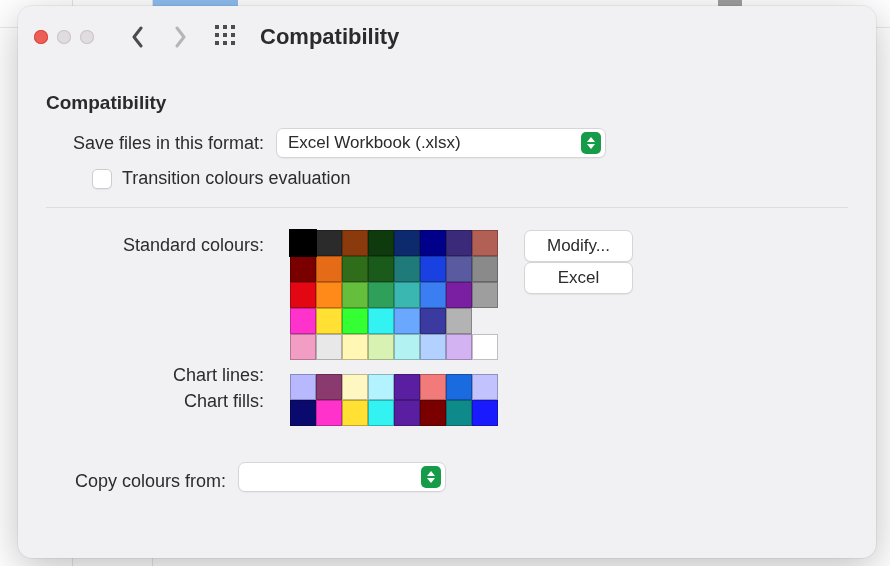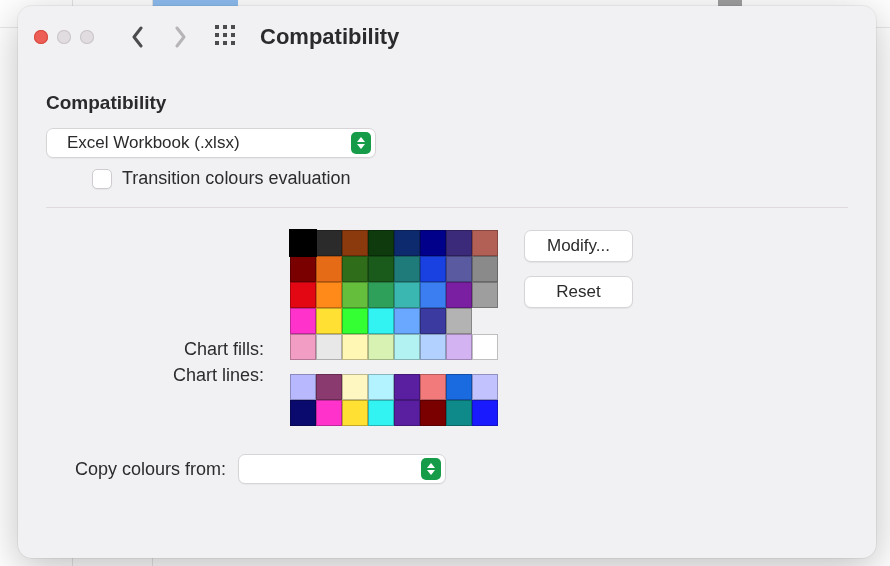--- a/index.html
+++ b/index.html
@@ -60,21 +60,21 @@
     font-size:17px; color:#333; width:100%;
   }
   .search-input::placeholder { color:#9a979c; }
   .content { padding:24px 28px 0 28px; }
   .section-title { font-size:19px; font-weight:700; color:#2a292b; margin-bottom:14px; }
   .row { display:flex; align-items:center; margin-bottom:10px; }
   .lbl-right { width:218px; text-align:right; font-size:18px; color:#2c2b2d; margin-right:12px; }
   .select {
     position:relative;
     display:flex; align-items:center;
-    height:30px; padding:0 36px 0 20px;
+    height:30px; padding:0 36px 0 11px;
     background:#fff; border:1px solid #d7d4d8;
     border-radius:7px;
     font-size:17px; color:#2b2a2c;
     min-width:330px;
     box-shadow:0 1px 1px rgba(0,0,0,0.04);
   }
   .select.small { min-width:208px; }
   .stepper {
     position:absolute; right:4px; top:50%; transform:translateY(-50%);
     width:20px; height:22px;
@@ -99,21 +99,21 @@
   }
   .chk-label { font-size:18px; color:#2c2b2d; }
   hr.sep { border:none; border-top:1px solid #dedade; margin:18px 0 22px 0; }
   .colors-area { display:flex; gap:26px; align-items:flex-start; }
   .labels-col { width:218px; text-align:right; font-size:18px; color:#2c2b2d; padding-top:2px; }
   .labels-col div { height:26px; line-height:26px; }
   .grid-col { }
   .swatch-grid { display:grid; grid-template-columns:repeat(8,26px); grid-auto-rows:26px; gap:0; }
   .swatch { width:26px; height:26px; border:1px solid rgba(0,0,0,0.25); }
   .swatch.selected { outline:2px solid #000; outline-offset:-1px; position:relative; z-index:2; }
-  .buttons-col { display:flex; flex-direction:column; gap:14px; padding-top:0; }
+  .buttons-col { display:flex; flex-direction:column; padding-top:0; }
   .btn {
     height:32px; padding:0 22px;
     background:#fff; border:1px solid #d7d4d8;
     border-radius:7px;
     font-size:17px; color:#2b2a2c;
     box-shadow:0 1px 1px rgba(0,0,0,0.06);
     display:inline-flex; align-items:center; justify-content:center;
     min-width:104px;
   }
   .stack-gap { height:14px; }
@@ -162,39 +162,41 @@
     </div>
     <div class="title">Compatibility</div>
     <div class="spacer"></div>
   </div>
 
   <div class="content">
 
     <div class="section-title">Compatibility</div>
 
     <div class="row">
+      <div class="lbl-right" style="width:218px">Save files in this format:</div>
       <div class="select">
         <span>Excel Workbook (.xlsx)</span>
         <div class="stepper"></div>
       </div>
     </div>
 
     <div class="row" style="margin-top:4px; margin-bottom:0;">
       <div class="checkbox"></div>
       <div class="chk-label">Transition colours evaluation</div>
     </div>
 
     <hr class="sep">
 
 
     <div class="colors-area">
       <div class="labels-col">
+        <div>Standard colours:</div>
         <div style="height:104px"></div>
+        <div>Chart lines:</div>
         <div>Chart fills:</div>
-        <div>Chart lines:</div>
       </div>
 
       <div class="grid-col">
         <div class="swatch-grid" id="grid-standard">
             <div class="swatch selected" style="background: rgb(0, 0, 0);"></div>
             <div class="swatch" style="background: rgb(43, 43, 43);"></div>
             <div class="swatch" style="background: rgb(139, 58, 14);"></div>
             <div class="swatch" style="background: rgb(14, 58, 14);"></div>
             <div class="swatch" style="background: rgb(14, 42, 110);"></div>
             <div class="swatch" style="background: rgb(0, 0, 139);"></div>
@@ -251,25 +253,25 @@
             <div class="swatch" style="background: rgb(51, 242, 242);"></div>
             <div class="swatch" style="background: rgb(90, 31, 160);"></div>
             <div class="swatch" style="background: rgb(122, 0, 0);"></div>
             <div class="swatch" style="background: rgb(15, 138, 138);"></div>
             <div class="swatch" style="background: rgb(26, 26, 255);"></div>
           </div>
       </div>
 
       <div class="buttons-col">
         <button class="btn">Modify...</button>
-        <button class="btn">Reset</button>
-      </div>
-    </div>
-
-    <div class="row" style="margin-top:28px;">
+        <button class="btn">Excel</button>
+      </div>
+    </div>
+
+    <div class="row" style="margin-top:36px;align-items:flex-end;">
       <div class="lbl-right" style="width:180px">Copy colours from:</div>
       <div class="select small">
         <span></span>
         <div class="stepper"></div>
       </div>
     </div>
 
   </div>
 </div>
 

